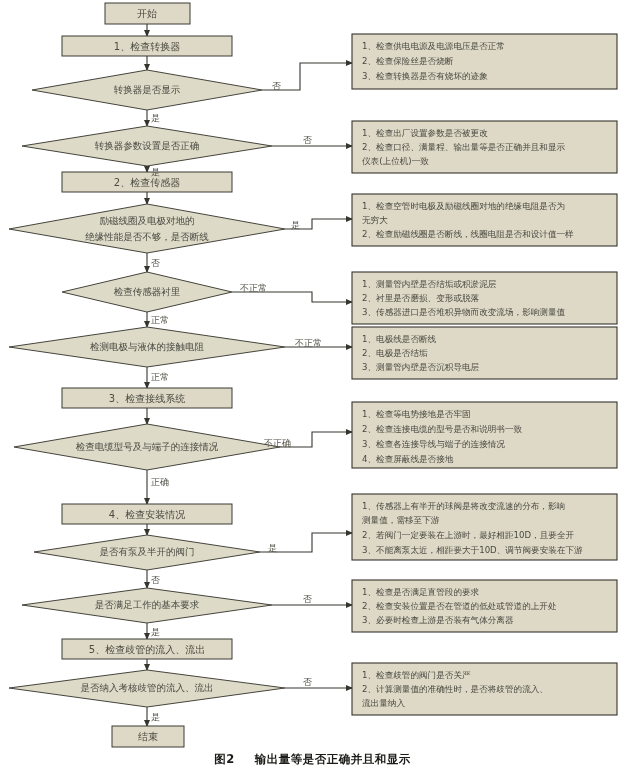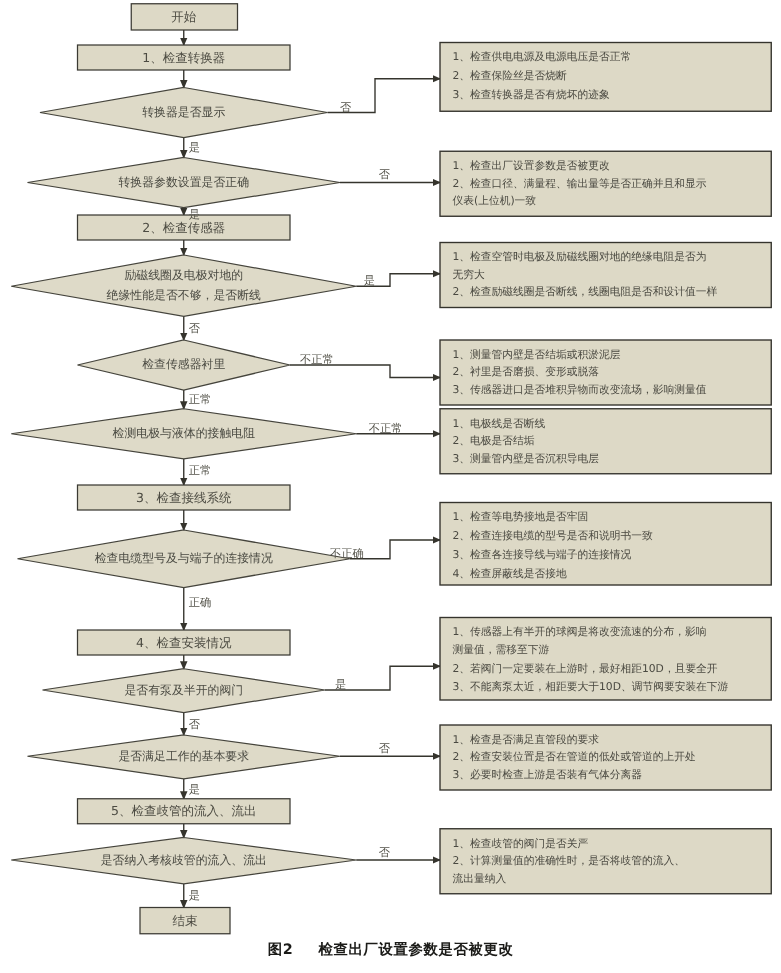--- a/index.html
+++ b/index.html
@@ -289,15 +289,15 @@
 
     <g>
       <rect class="note-box" x="352" y="663" width="265" height="52"></rect>
       <text class="note-text" x="362" y="675">1、检查歧管的阀门是否关严</text>
       <text class="note-text" x="362" y="689">2、计算测量值的准确性时，是否将歧管的流入、</text>
       <text class="note-text" x="362" y="703">   流出量纳入</text>
     </g>
   </svg>
 
   <div class="caption">
-    <span class="cap-num">图2</span><span>检查出厂设置参数是否被更改</span>
+    <span class="cap-num">图2</span><span>输出量等是否正确并且和显示</span>
   </div>
 </div>
 
 </body></html>

